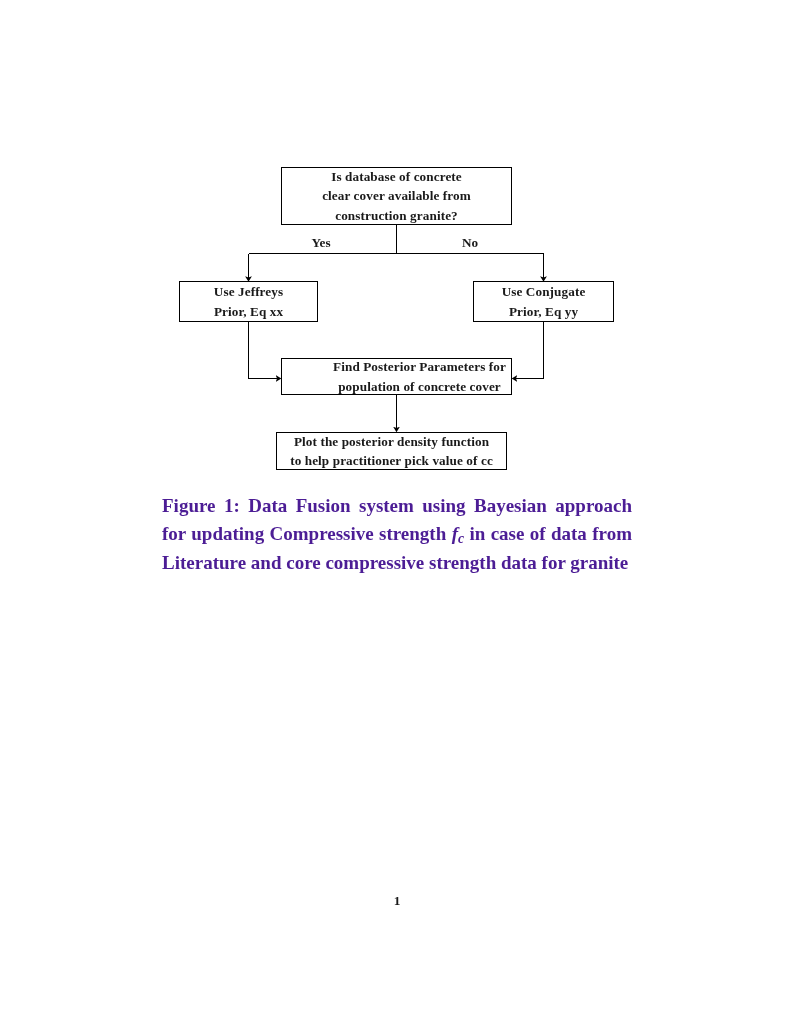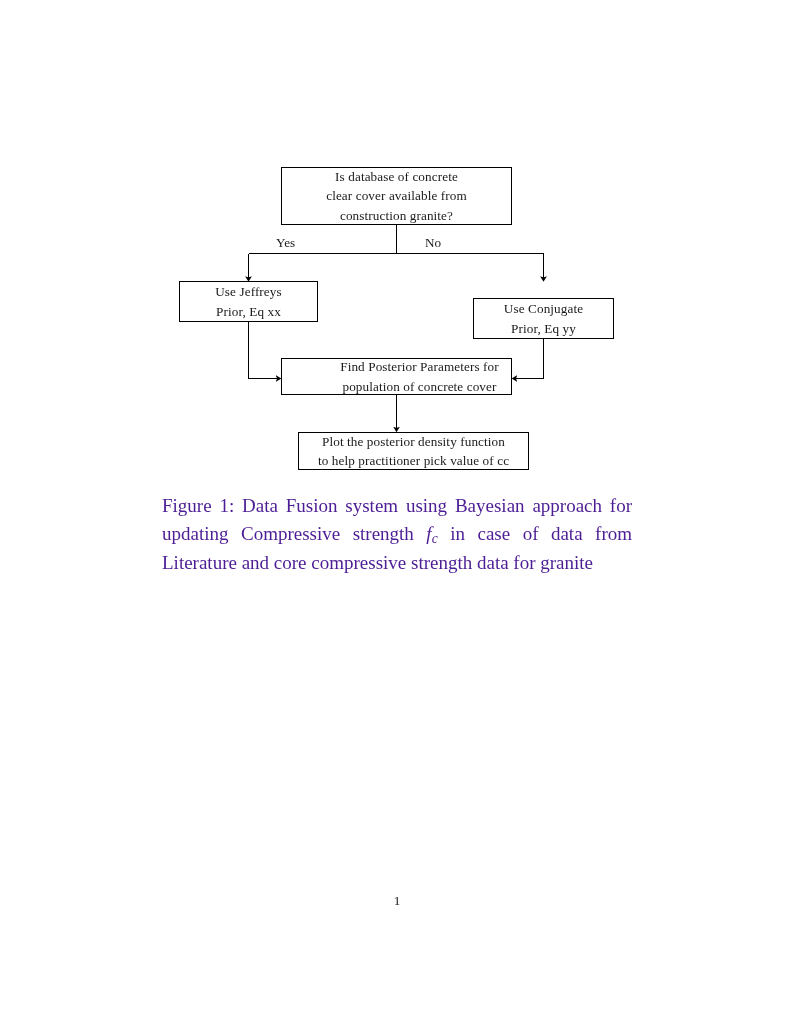--- a/index.html
+++ b/index.html
@@ -12,20 +12,21 @@
     height: 1028px;
     position: relative;
     font-family: "Liberation Serif", "DejaVu Serif", serif;
     color: #000000;
     overflow: hidden;
   }
 
   .page {
     position: absolute;
     inset: 0;
+    font-weight: bold;
   }
 
   
   .flowchart {
     position: absolute;
     left: 0;
     top: 0;
     width: 794px;
     height: 500px;
   }
@@ -53,29 +54,30 @@
     letter-spacing: 0.1px;
     color: #1a1a1a;
   }
   .node .ln {
     display: block;
     white-space: nowrap;
   }
 
   #node-decision { left: 281px; top: 167px; width: 231px; height: 58px; }
   #node-jeffreys { left: 179px; top: 281px; width: 139px; height: 41px; }
-  #node-conjugate { left: 473px; top: 298px; width: 141px; height: 41px; }
+  #node-conjugate { left: 473px; top: 281px; width: 141px; height: 41px; }
   #node-posterior { left: 281px; top: 358px; width: 231px; height: 37px; padding-left: 46px; }
-  #node-plot { left: 298px; top: 432px; width: 231px; height: 38px; }
+  #node-plot { left: 276px; top: 432px; width: 231px; height: 38px; }
 
   .edge-label {
     position: absolute;
     font-size: 13.2px;
     color: #1a1a1a;
     white-space: nowrap;
+    text-align: center;
   }
   #label-yes { left: 276px; top: 235px; width: 90px; }
   #label-no  { left: 425px; top: 235px; width: 90px; }
 
   
   .caption {
     position: absolute;
     left: 162px;
     top: 492px;
     width: 470px;

